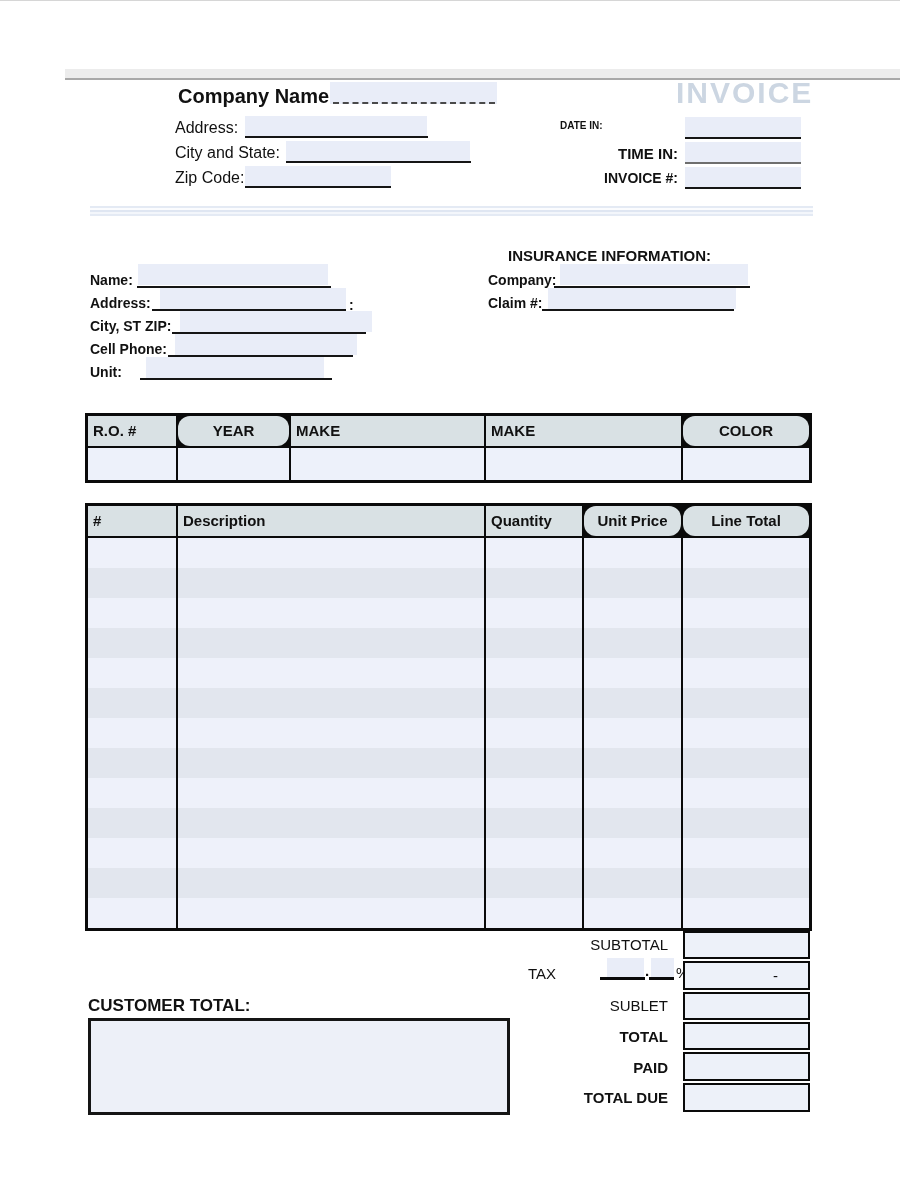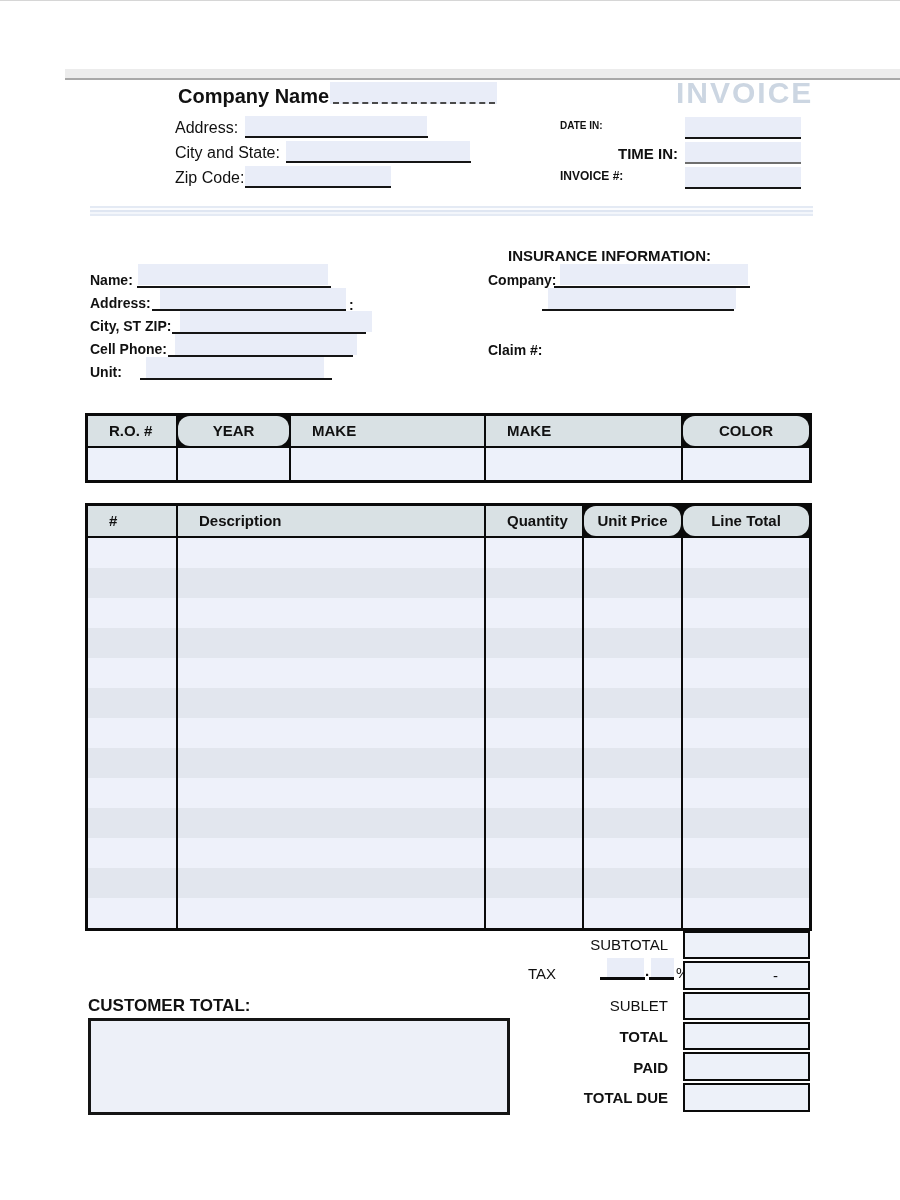--- a/index.html
+++ b/index.html
@@ -21,21 +21,21 @@
   #divider{position:absolute;left:90px;top:206px;width:723px;height:13px;
            background:linear-gradient(to bottom,#e4eaf4 0 2px,#fbfcfe 2px 4px,#dfe6f2 4px 6px,
                       #f3f6fb 6px 8px,#e4eaf4 8px 10px,#ffffff 10px 13px);}
 
   .grid-table{position:absolute;border:3px solid #0a0a0a;background:#0a0a0a;display:grid;grid-gap:2px;}
   #vehicle-table{left:85px;top:413px;grid-template-columns:88px 111px 193px 195px 126px;
                  grid-template-rows:30px 32px;}
   #items-table{left:85px;top:503px;grid-template-columns:88px 306px 96px 97px 126px;
                grid-template-rows:30px 390px;}
   .th{background:#d9e1e4;font-size:15px;font-weight:bold;line-height:30px;overflow:hidden;}
-  .th.left{padding-left:21px;}
+  .th.left{padding-left:5px;}
   .th.center{text-align:center;border-radius:12px;}
   .veh-cell{background:#edf1fa;}
   .items-col{background:#eef1fa;display:flex;flex-direction:column;}
   .stripe{height:30px;flex:0 0 30px;}
   .stripe-light{background:#eef1fa;}
   .stripe-dark{background:#e2e6ee;}
 
   .total-box{position:absolute;left:683px;width:123px;background:#edf1f9;border:2px solid #0a0a0a;
              font-size:15px;text-align:right;}
   .total-lbl{position:absolute;left:530px;width:138px;text-align:right;font-size:15px;}
@@ -70,21 +70,21 @@
   <div class="uline" style="left:245px;top:186px;width:146px;"></div>
 
   <div class="lbl bold" style="left:560px;top:120px;width:118px;text-align:left;font-size:10px;">DATE IN:</div>
   <div class="field" style="left:685px;top:117px;width:116px;height:22px;"></div>
   <div class="uline" style="left:685px;top:137px;width:116px;"></div>
 
   <div class="lbl bold" style="left:560px;top:145px;width:118px;text-align:right;font-size:15px;">TIME IN:</div>
   <div class="field" style="left:685px;top:142px;width:116px;height:22px;"></div>
   <div class="uline" style="left:685px;top:162px;width:116px;border-bottom-color:#6e6e6e;"></div>
 
-  <div class="lbl bold" style="left:560px;top:170px;width:118px;font-size:12px;">INVOICE #:</div>
+  <div class="lbl bold" style="left:560px;top:170px;width:118px;text-align:right;font-size:14px;">INVOICE #:</div>
   <div class="field" style="left:685px;top:167px;width:116px;height:22px;"></div>
   <div class="uline" style="left:685px;top:187px;width:116px;"></div>
 
   <div id="divider"></div>
 
   <div class="lbl bold" style="left:508px;top:247px;font-size:15px;">INSURANCE INFORMATION:</div>
 
   <div class="lbl bold" style="left:90px;top:272px;font-size:14px;">Name:</div>
   <div class="field" style="left:138px;top:264px;width:190px;height:21px;"></div>
   <div class="uline" style="left:137px;top:286px;width:194px;"></div>
@@ -103,21 +103,21 @@
   <div class="uline" style="left:168px;top:355px;width:185px;"></div>
 
   <div class="lbl bold" style="left:90px;top:364px;font-size:14px;">Unit:</div>
   <div class="field" style="left:146px;top:357px;width:178px;height:21px;"></div>
   <div class="uline" style="left:140px;top:378px;width:192px;"></div>
 
   <div class="lbl bold" style="left:488px;top:272px;font-size:14px;">Company:</div>
   <div class="field" style="left:560px;top:264px;width:188px;height:21px;"></div>
   <div class="uline" style="left:554px;top:286px;width:196px;"></div>
 
-  <div class="lbl bold" style="left:488px;top:295px;font-size:14px;margin-top:47px;">Claim #:</div>
+  <div class="lbl bold" style="left:488px;top:295px;font-size:14px;">Claim #:</div>
   <div class="field" style="left:548px;top:288px;width:188px;height:21px;"></div>
   <div class="uline" style="left:542px;top:309px;width:192px;"></div>
 
   <div id="vehicle-table" class="grid-table">
     <div class="th left">R.O. #</div>
     <div class="th center">YEAR</div>
     <div class="th left">MAKE</div>
     <div class="th left">MAKE</div>
     <div class="th center">COLOR</div>
     <div class="veh-cell"></div>

